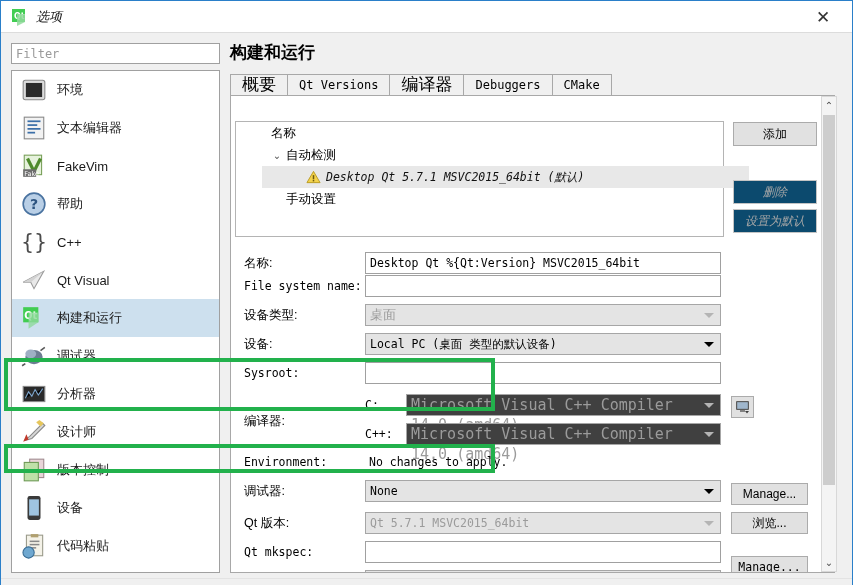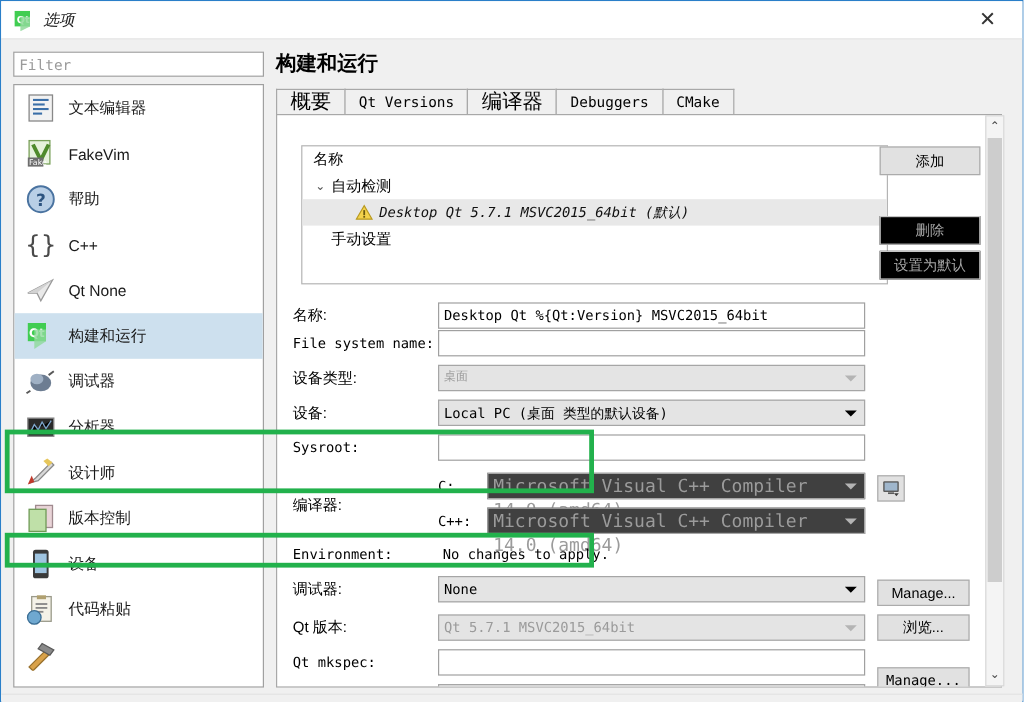--- a/index.html
+++ b/index.html
@@ -84,59 +84,59 @@
 
   
   #panel {
     position: absolute; left: 229px; top: 62px; width: 605px; height: 478px;
     background: #ffffff; border: 1px solid #a8a8a8;
     overflow: hidden;
   }
 
   
   #kit-tree {
-    position: absolute; left: 20px; top: 25px; width: 489px; height: 116px;
-    border: 1px solid #b4b4b4; background: #ffffff;
+    position: absolute; left: 4px; top: 25px; width: 489px; height: 116px;
+    border: 1px solid #b4b4b4; background: #ffffff; padding-left: 26px;
   }
   #tree-head { height: 22px; padding: 3px 0 0 9px; font-size: 12.5px; color: #000; }
   .tree-row { height: 22px; display: flex; align-items: center; font-size: 12.5px; }
   .tree-row .chev { width: 18px; text-align: center; color: #555; font-size: 10px; font-family:"DejaVu Sans",sans-serif;}
   .tree-row.lvl1 { padding-left: 6px; }
   .tree-row.lvl2 { padding-left: 44px; background: #e8e8e8; width: 487px; }
   .tree-row.lvl3 { padding-left: 24px; }
   .kit-name {
     font-family: "DejaVu Sans Mono", monospace; font-style: italic; font-size: 11.5px; color: #111;
   }
   .warn-ico { width: 15px; height: 14px; margin-right: 5px; flex: 0 0 15px; }
 
   
   .btn {
     border: 1px solid #ababab; background: #e1e1e1;
     font-size: 12px; color: #000; text-align: center; cursor: pointer;
     font-family: "Liberation Sans", sans-serif;
     display: flex; align-items: center; justify-content: center;
   }
-  .btn.disabled { color: #a6a6a6; background: #000000; border-color: #c4c4c4; }
+  .btn.disabled { color: #a6a6a6; background: #0c4a6e; border-color: #c4c4c4; font-style: italic; }
   #btn-add    { position: absolute; left: 502px; top: 26px;  width: 84px; height: 24px; }
   #btn-clone  { position: absolute; left: 502px; top: 55px;  width: 84px; height: 24px; }
   #btn-remove { position: absolute; left: 502px; top: 84px;  width: 84px; height: 24px; }
   #btn-default{ position: absolute; left: 502px; top: 113px; width: 84px; height: 24px; }
 
   
   #form { position: absolute; left: 0; top: 150px; width: 603px; }
   .row { position: absolute; left: 0; width: 603px; height: 24px; }
   .lab { position: absolute; left: 13px; top: 3px; font-size: 12.5px; color: #000; }
   .lab.mono { font-family: "DejaVu Sans Mono", monospace; font-size: 11.5px; top: 4px; }
   .ctl {
     position: absolute; left: 134px; width: 356px; height: 22px;
     border: 1px solid #a0a0a0; background: #ffffff;
     font-family: "DejaVu Sans Mono", monospace; font-size: 11.5px;
     color: #000; padding: 0 4px; line-height: 20px; white-space: nowrap; overflow: hidden;
   }
-  .ctl.cn { font-family: "Liberation Sans", sans-serif; font-size: 10px; }
+  .ctl.cn { font-family: "Liberation Sans", sans-serif; font-size: 13px; }
   .ctl.combo { background: #e4e4e4; border: 1px solid #a6a6a6; }
   .ctl.combo.dis { color: #9b9b9b; }
   .arrow {
     position: absolute; right: 6px; top: 50%; margin-top: -2px;
     width: 0; height: 0; border-left: 5px solid transparent; border-right: 5px solid transparent;
     border-top: 5px solid #000;
   }
   .arrow.dis { border-top-color: #b4b4b4; }
   .plaintext { position: absolute; left: 138px; top: 4px; font-family: "DejaVu Sans Mono", monospace;
                font-size: 11.5px; color: #000; }
@@ -202,20 +202,29 @@
   </div>
 
   <div id="body">
 
     <input id="filter-input" type="text" placeholder="Filter" style="">
 
     <div id="sidebar">
         <div class="side-item">
           <span class="ico">
             <svg viewBox="0 0 24 24">
+              <rect x="2" y="3" width="20" height="18" rx="2" fill="#dcdcdc" stroke="#8a8a8a"></rect>
+              <rect x="4.5" y="5.5" width="15" height="13" fill="#2b2b2b"></rect>
+            </svg>
+          </span>
+          <span class="lbl">环境</span>
+        </div>
+        <div class="side-item">
+          <span class="ico">
+            <svg viewBox="0 0 24 24">
               <rect x="3" y="2" width="18" height="20" fill="#f2f2f2" stroke="#888"></rect>
               <g fill="#3b6fa8">
                 <rect x="6" y="5" width="12" height="1.6"></rect>
                 <rect x="6" y="8.5" width="9" height="1.6"></rect>
                 <rect x="6" y="12" width="12" height="1.6"></rect>
                 <rect x="6" y="15.5" width="7" height="1.6"></rect>
               </g>
             </svg>
           </span>
           <span class="lbl">文本编辑器</span>
@@ -248,21 +257,21 @@
           </span>
           <span class="lbl">C++</span>
         </div>
         <div class="side-item">
           <span class="ico">
             <svg viewBox="0 0 24 24">
               <path d="M2 14 L21 4 L12 20 L9 14 Z" fill="#e9e9e9" stroke="#9a9a9a"></path>
               <path d="M2 14 L21 4 L9 14 Z" fill="#d2d2d2"></path>
             </svg>
           </span>
-          <span class="lbl">Qt None</span>
+          <span class="lbl">Qt Visual</span>
         </div>
         <div class="side-item sel">
           <span class="ico">
             <svg viewBox="0 0 24 24">
               <rect x="2" y="2" width="14" height="14" fill="#41cd52"></rect>
               <text x="3" y="13" font-family="DejaVu Sans" font-size="9" fill="#fff" font-weight="bold">Qt</text>
               <path d="M7 7 L16 7 L16 16 L7 22 Z" fill="#8ed99b" opacity="0.8"></path>
             </svg>
           </span>
           <span class="lbl">构建和运行</span>

